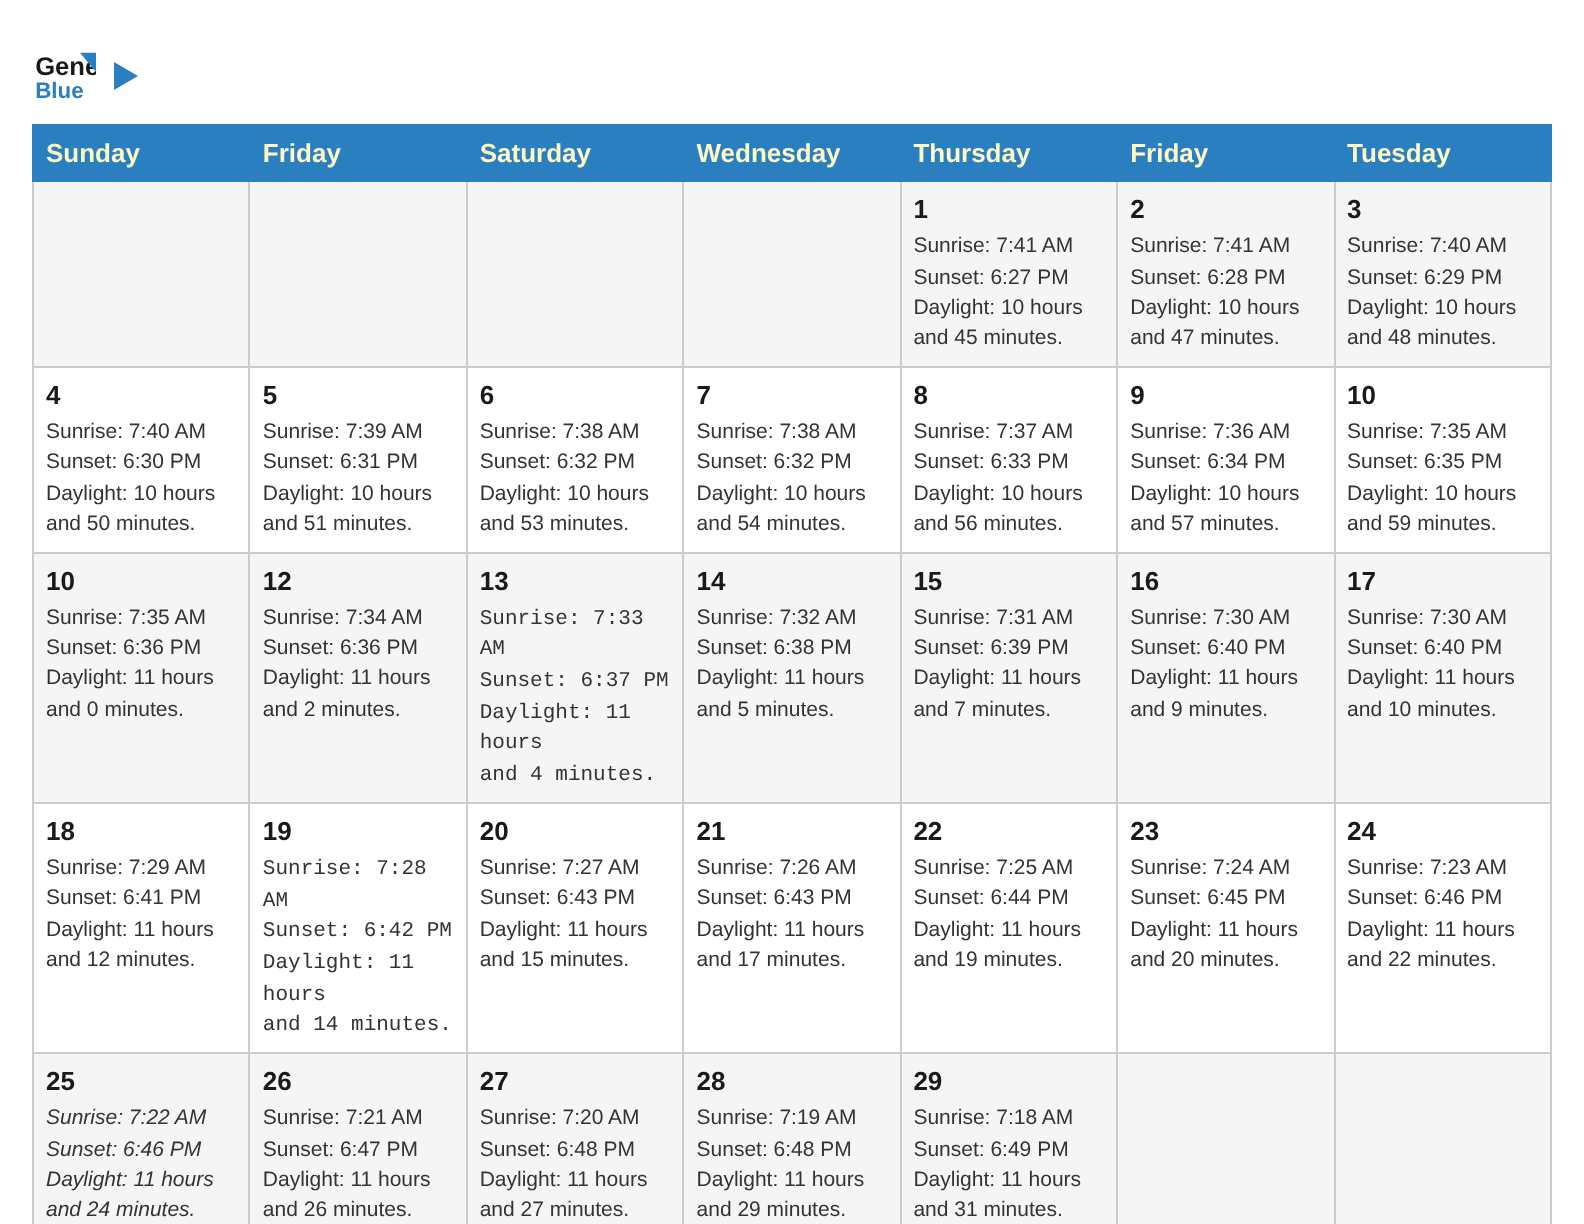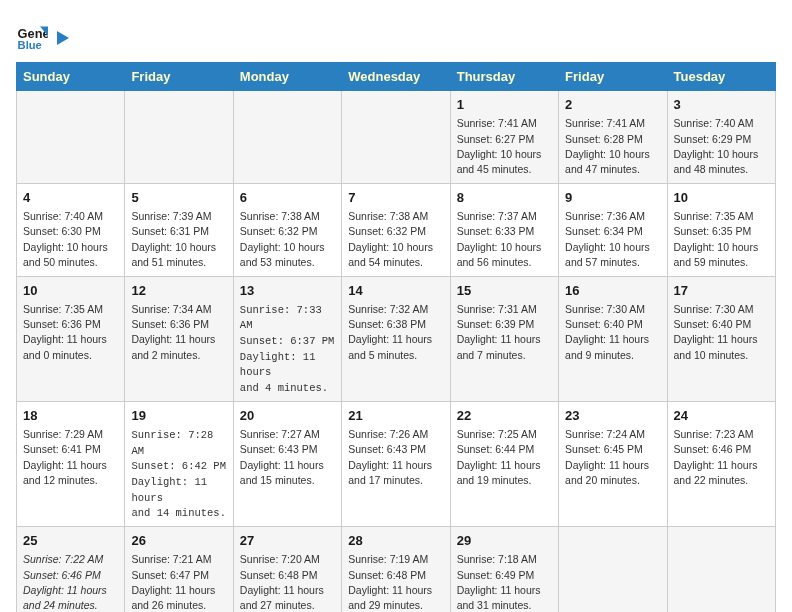--- a/index.html
+++ b/index.html
@@ -104,21 +104,21 @@
     <div class="main-title"></div>
     <div class="subtitle"></div>
   </div>
 </div>
 
 <table>
   <thead>
     <tr>
     <th>Sunday</th>
         <th>Friday</th>
-        <th>Monday</th>
+        <th>Saturday</th>
         <th>Wednesday</th>
         <th>Thursday</th>
         <th>Friday</th>
         <th>Tuesday</th>
       </tr>
   </thead>
   <tbody id="calendar-body">
   <tr>
         <td></td>
         <td></td>

